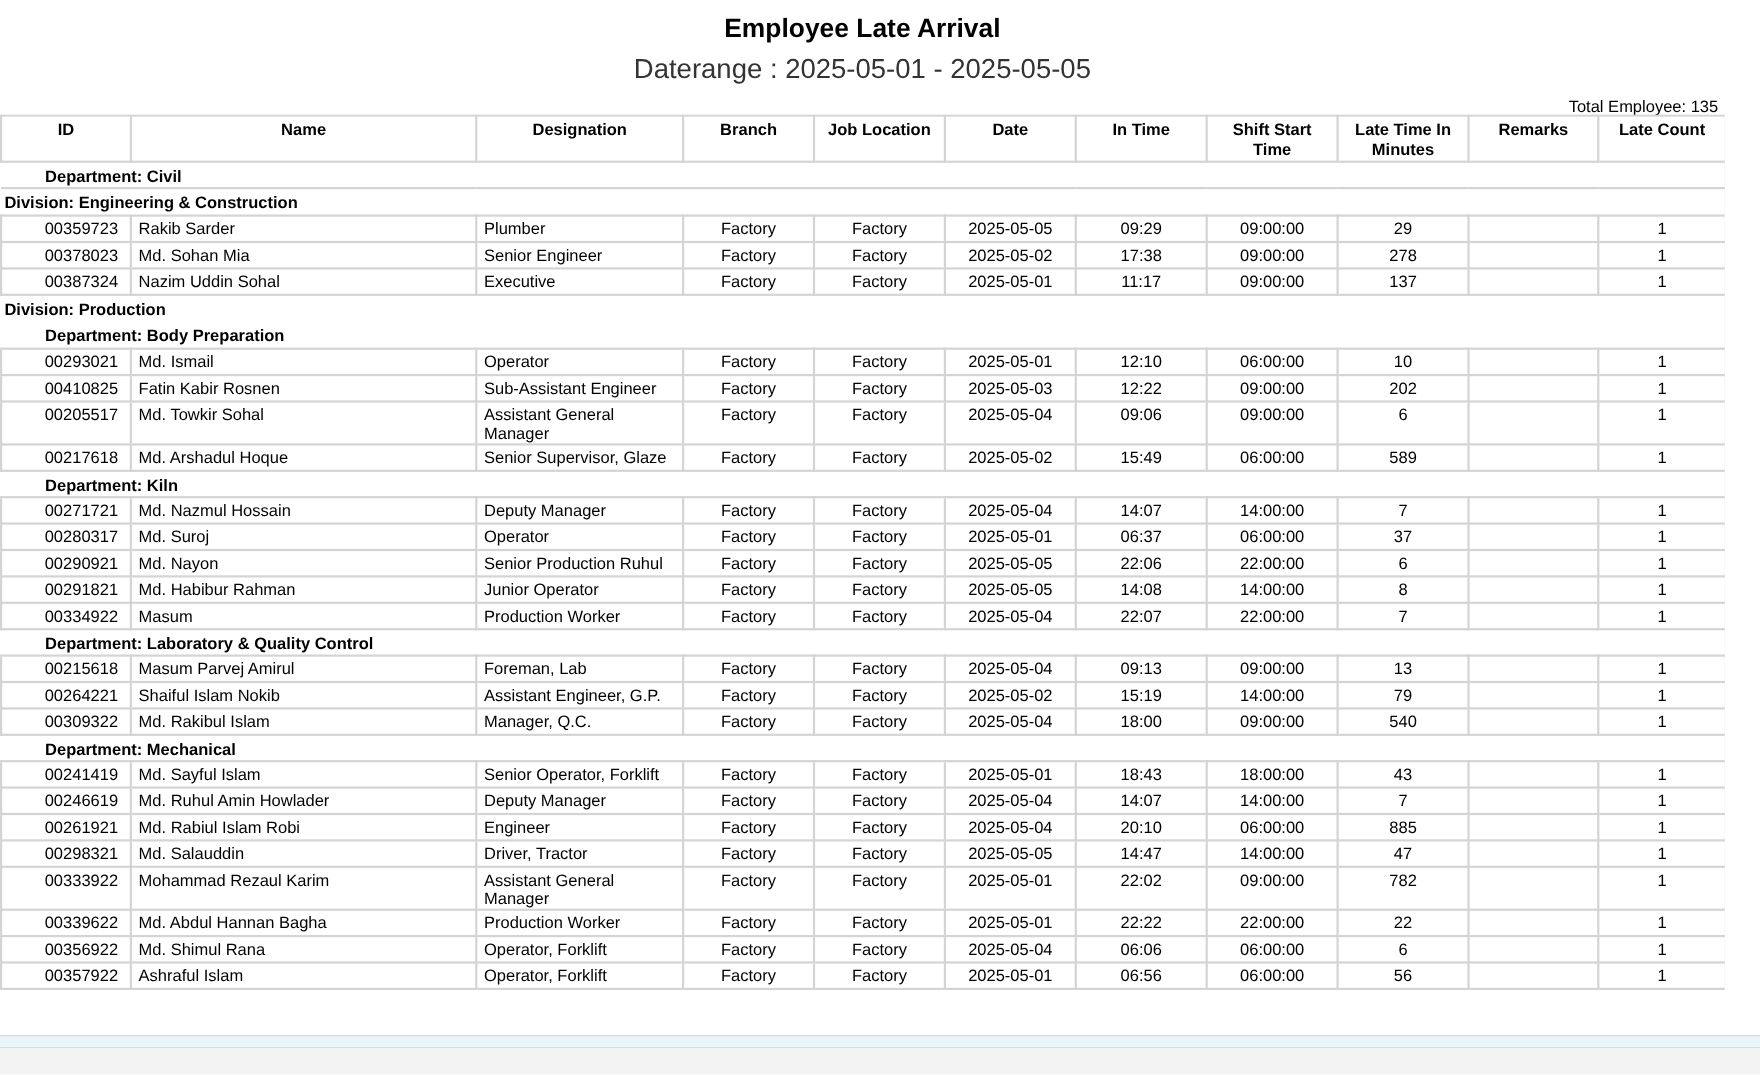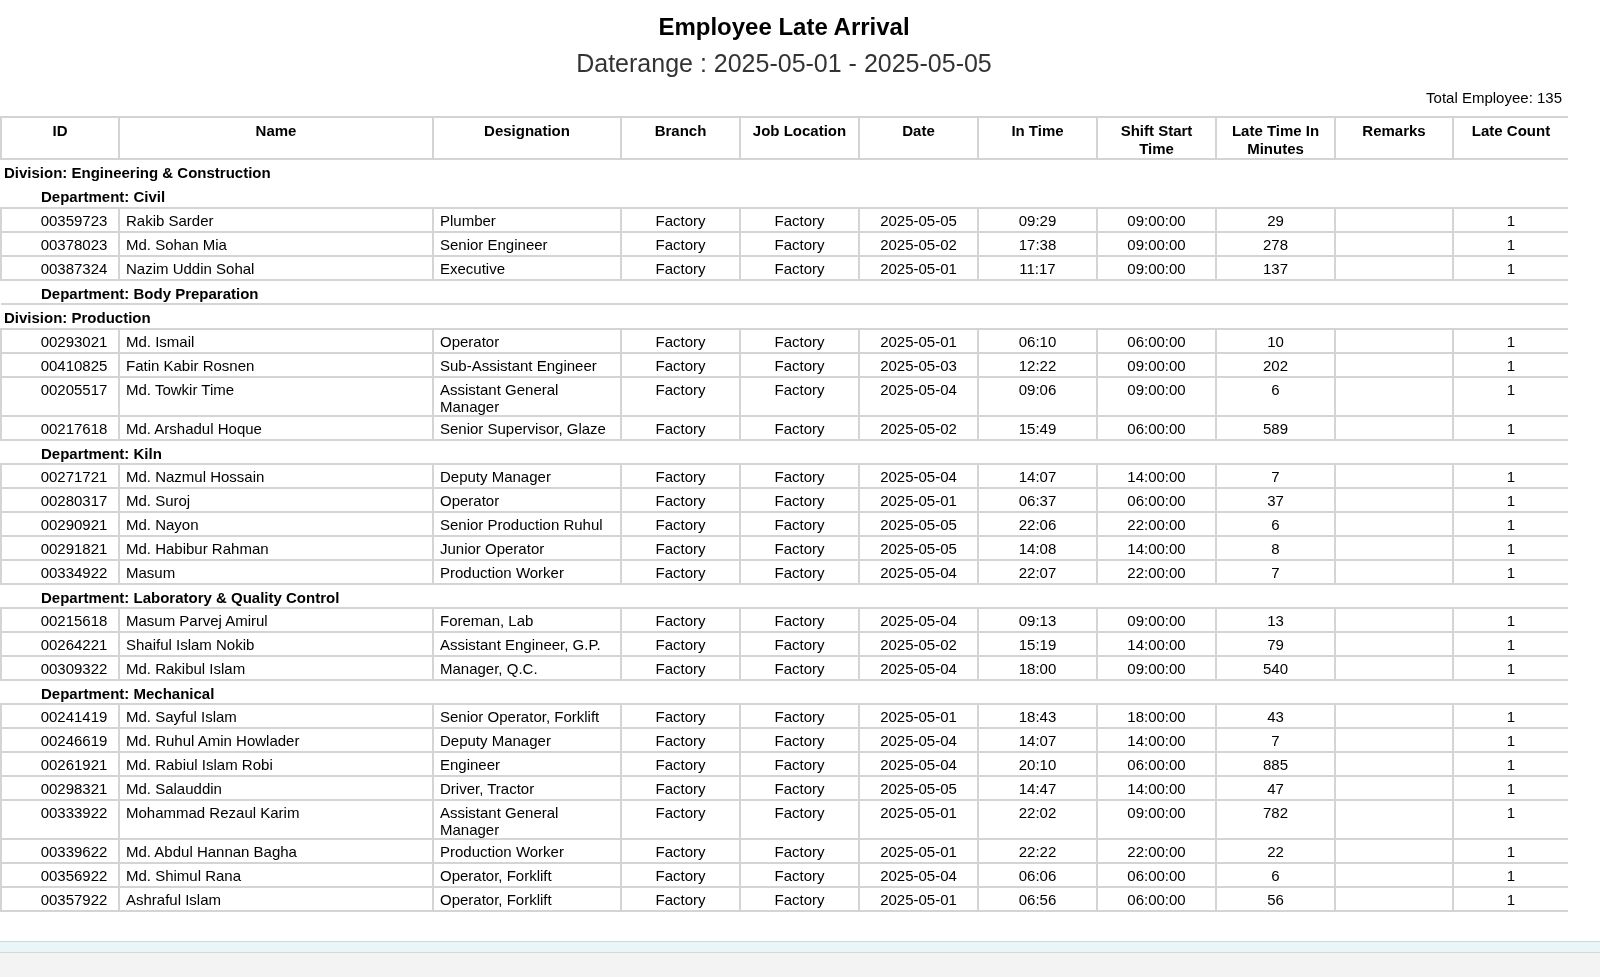--- a/index.html
+++ b/index.html
@@ -13,21 +13,21 @@
   .report-subtitle {
     position: absolute; left: 0; width: 1568px; top: 51px;
     text-align: center; font-size: 25px; color: #333; line-height: 24px;
   }
   .total-employee {
     position: absolute; right: 38px; top: 89px;
     font-size: 15px; font-weight: normal; line-height: 18px;
   }
 
   .table-viewport {
-    position: absolute; left: 0; top: 116px; width: 1568px; height: 822px;
+    position: absolute; left: 0; top: 104px; width: 1568px; height: 822px;
     overflow: hidden;
   }
   table {
     border-collapse: collapse; table-layout: fixed; width: 1568px;
     font-size: 15px;
   }
   col.c-id { width: 118px; }
   col.c-name { width: 314px; }
   col.c-des { width: 188px; }
   col.c-branch { width: 119px; }
@@ -99,25 +99,25 @@
         <th>Job Location</th>
         <th>Date</th>
         <th>In Time</th>
         <th>Shift Start Time</th>
         <th>Late Time In Minutes</th>
         <th>Remarks</th>
         <th>Late Count</th>
       </tr>
     </thead>
     <tbody id="table-body">
+        <tr class="group-row department-row">
+          <td colspan="11">Department: Civil</td>
+        </tr>
         <tr class="group-row division-row">
           <td colspan="11">Division: Engineering &amp; Construction</td>
-        </tr>
-        <tr class="group-row department-row">
-          <td colspan="11">Department: Civil</td>
         </tr>
         <tr>
           <td class="id">00359723</td>
           <td class="left">Rakib Sarder</td>
           <td class="left">Plumber</td>
           <td class="center">Factory</td>
           <td class="center">Factory</td>
           <td class="center">2025-05-05</td>
           <td class="center">09:29</td>
           <td class="center">09:00:00</td>
@@ -144,55 +144,55 @@
           <td class="left">Executive</td>
           <td class="center">Factory</td>
           <td class="center">Factory</td>
           <td class="center">2025-05-01</td>
           <td class="center">11:17</td>
           <td class="center">09:00:00</td>
           <td class="center">137</td>
           <td class="center"></td>
           <td class="center">1</td>
         </tr>
+        <tr class="group-row division-row">
+          <td colspan="11">Division: Production</td>
+        </tr>
         <tr class="group-row department-row">
           <td colspan="11">Department: Body Preparation</td>
-        </tr>
-        <tr class="group-row division-row">
-          <td colspan="11">Division: Production</td>
         </tr>
         <tr>
           <td class="id">00293021</td>
           <td class="left">Md. Ismail</td>
           <td class="left">Operator</td>
           <td class="center">Factory</td>
           <td class="center">Factory</td>
           <td class="center">2025-05-01</td>
-          <td class="center">06:10</td>
+          <td class="center">12:10</td>
           <td class="center">06:00:00</td>
           <td class="center">10</td>
           <td class="center"></td>
           <td class="center">1</td>
         </tr>
         <tr>
           <td class="id">00410825</td>
           <td class="left">Fatin Kabir Rosnen</td>
           <td class="left">Sub-Assistant Engineer</td>
           <td class="center">Factory</td>
           <td class="center">Factory</td>
           <td class="center">2025-05-03</td>
           <td class="center">12:22</td>
           <td class="center">09:00:00</td>
           <td class="center">202</td>
           <td class="center"></td>
           <td class="center">1</td>
         </tr>
         <tr>
           <td class="id">00205517</td>
-          <td class="left">Md. Towkir Time</td>
+          <td class="left">Md. Towkir Sohal</td>
           <td class="left">Assistant General Manager</td>
           <td class="center">Factory</td>
           <td class="center">Factory</td>
           <td class="center">2025-05-04</td>
           <td class="center">09:06</td>
           <td class="center">09:00:00</td>
           <td class="center">6</td>
           <td class="center"></td>
           <td class="center">1</td>
         </tr>

